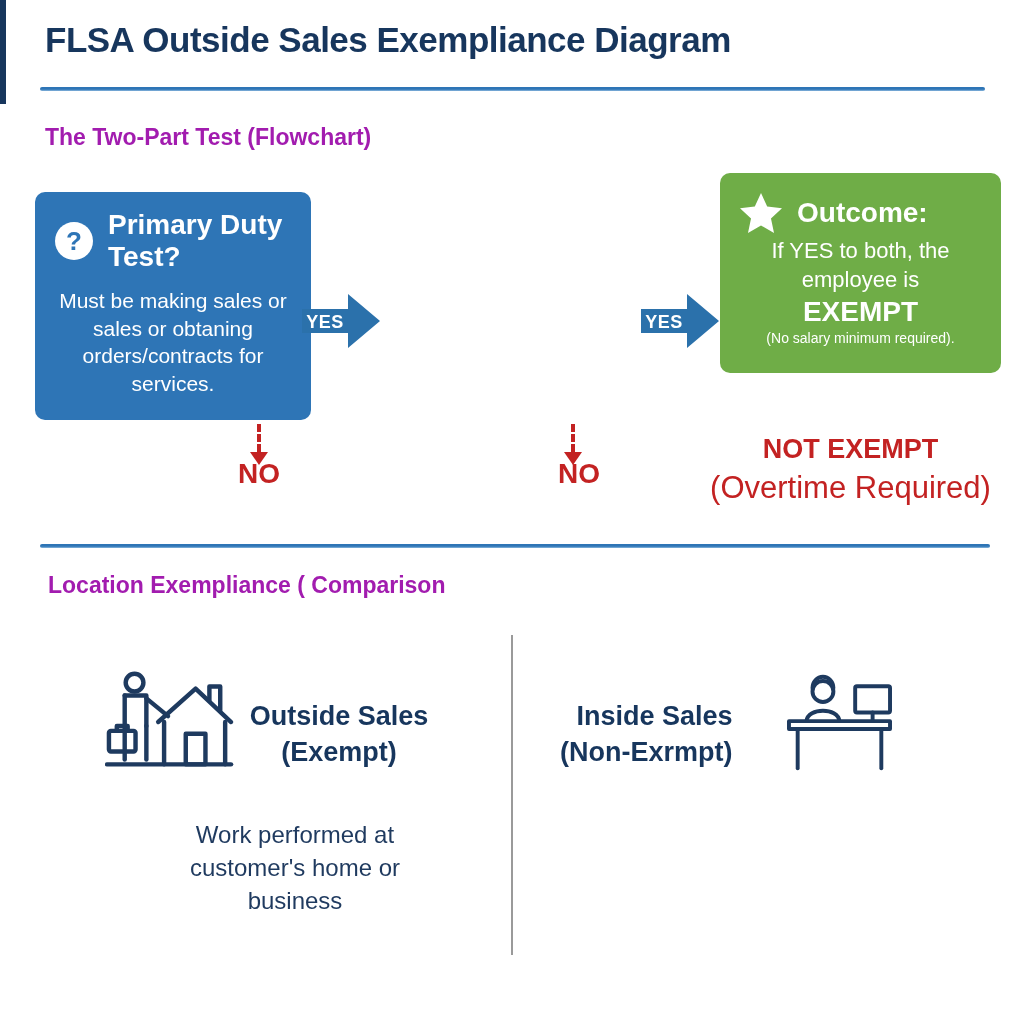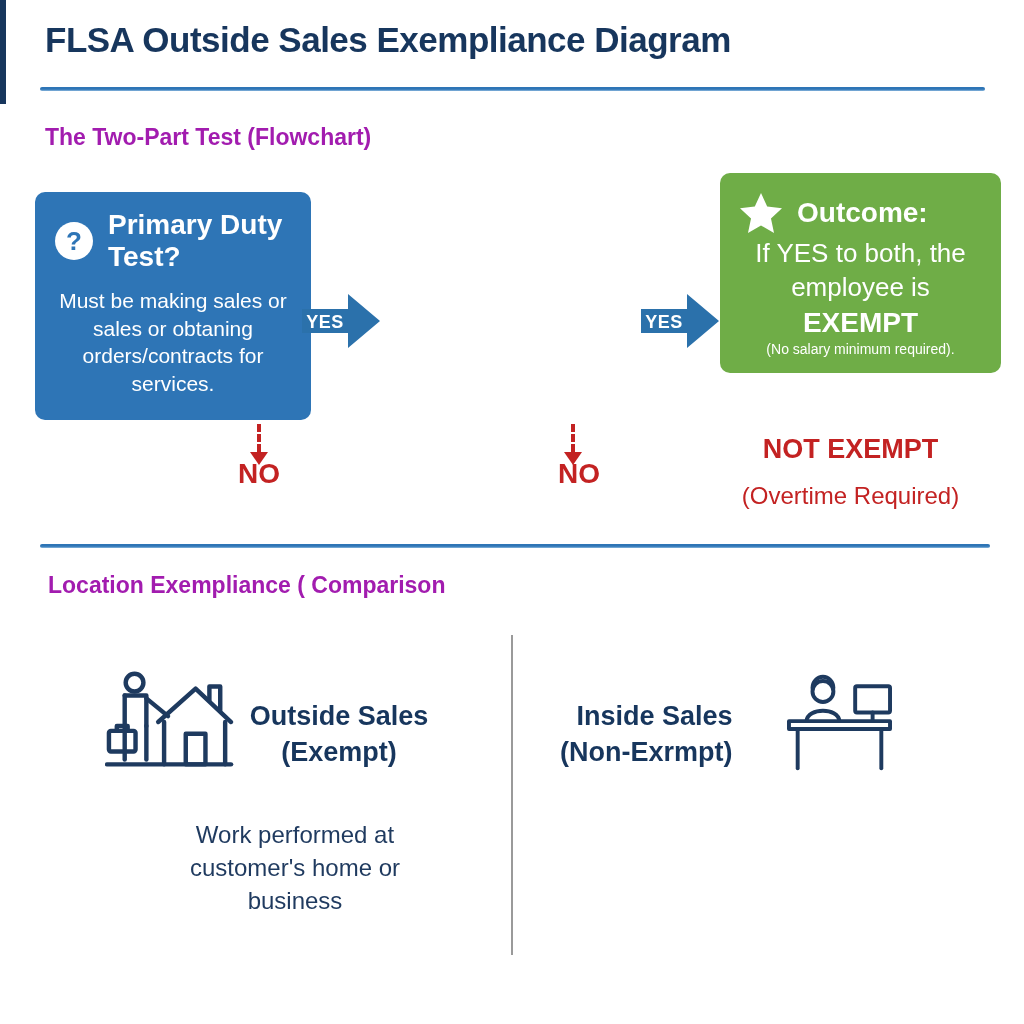--- a/index.html
+++ b/index.html
@@ -25,35 +25,35 @@
   .box-green{background:#6fad47;}
   .box1{left:35px;top:192px;width:276px;height:228px;}
   .box2{left:373px;top:192px;width:277px;height:228px;}
   .box3{left:710px;top:173px;width:281px;height:200px;margin-left:10px;}
   .box-header{display:flex;align-items:center;gap:15px;padding:17px 16px 0 20px;}
   .box-title{font-size:28px;font-weight:700;color:#fff;}
   .box-body{margin-top:14px;padding:0 10px;text-align:center;font-size:21px;line-height:1.32;color:#fff;}
   .q-circle{width:38px;height:38px;border-radius:50%;background:#fff;display:flex;align-items:center;justify-content:center;flex:0 0 auto;}
   .q-glyph{color:#2e75b6;font-size:26px;font-weight:800;line-height:1;}
   .green-body{margin-top:4px;text-align:center;color:#fff;}
-  .green-intro{font-size:26px;line-height:1.3;}
+  .green-intro{font-size:22px;line-height:1.3;}
   .green-emph{font-size:28px;font-weight:700;line-height:1.25;}
   .green-note{font-size:14px;line-height:1.3;}
 
   .yes-arrow{width:78px;height:60px;}
   .yes-label{position:absolute;left:2px;top:21px;width:42px;text-align:center;
              font-size:18px;font-weight:700;color:#fff;letter-spacing:0.5px;}
 
   .no-dash{width:0;height:28px;border-left:4px dashed #c32222;}
   .no-head{width:0;height:0;border-left:9px solid transparent;border-right:9px solid transparent;border-top:13px solid #c32222;}
   .no-label{font-size:28px;font-weight:800;color:#c32222;text-align:center;width:64px;}
 
   .not-exempt{left:710px;top:434px;width:281px;text-align:center;color:#c32222;}
   .not-exempt-title{font-size:27px;font-weight:700;}
-  .not-exempt-sub{font-size:24px;margin-top:17px;}
+  .not-exempt-sub{font-size:31px;margin-top:5px;}
 
   .vdivider{left:511px;top:635px;width:2px;height:320px;background:#9a9a9a;}
 
   .col-title{font-size:27px;font-weight:700;color:#17365d;line-height:1.35;}
   .left-title{left:233px;top:698px;width:212px;text-align:center;}
   .right-title{left:560px;top:698px;text-align:right;}
   .col-body{font-size:24px;color:#1f3a5f;line-height:1.38;text-align:center;}
   .left-body{left:150px;top:818px;width:290px;}
   .right-body{left:538px;top:818px;width:405px;}
 

